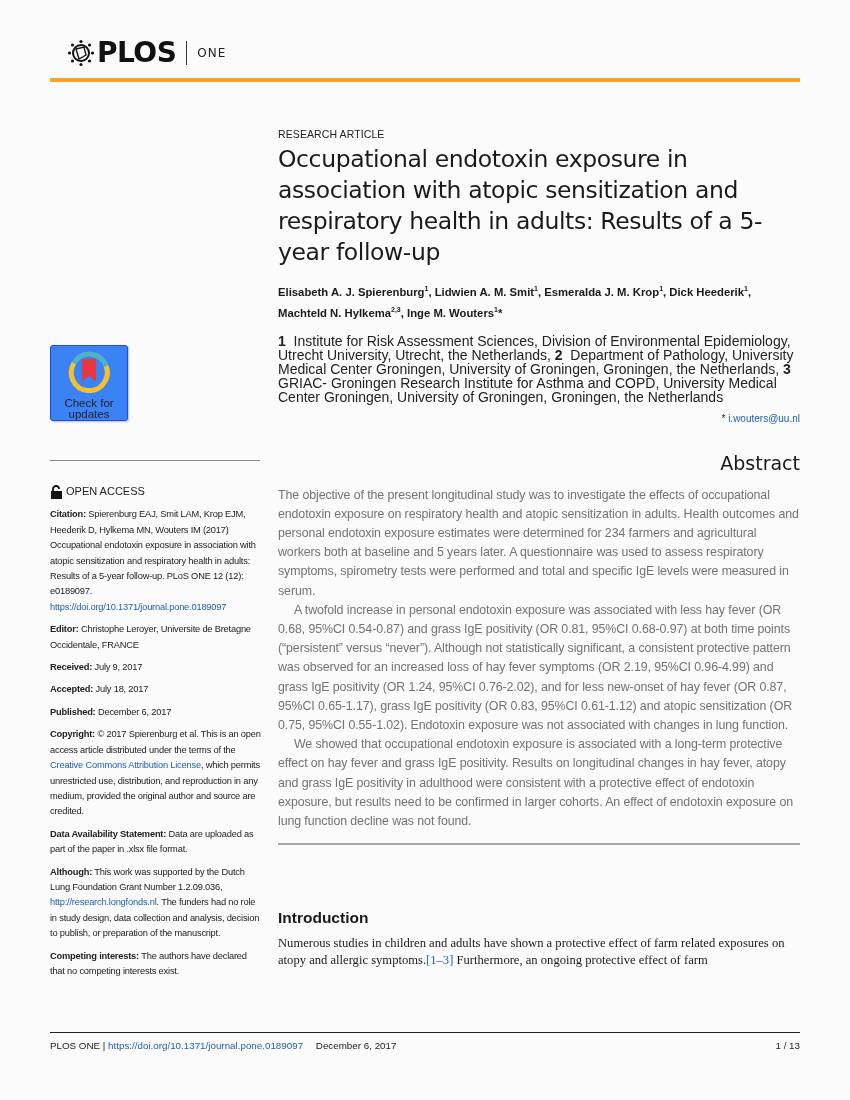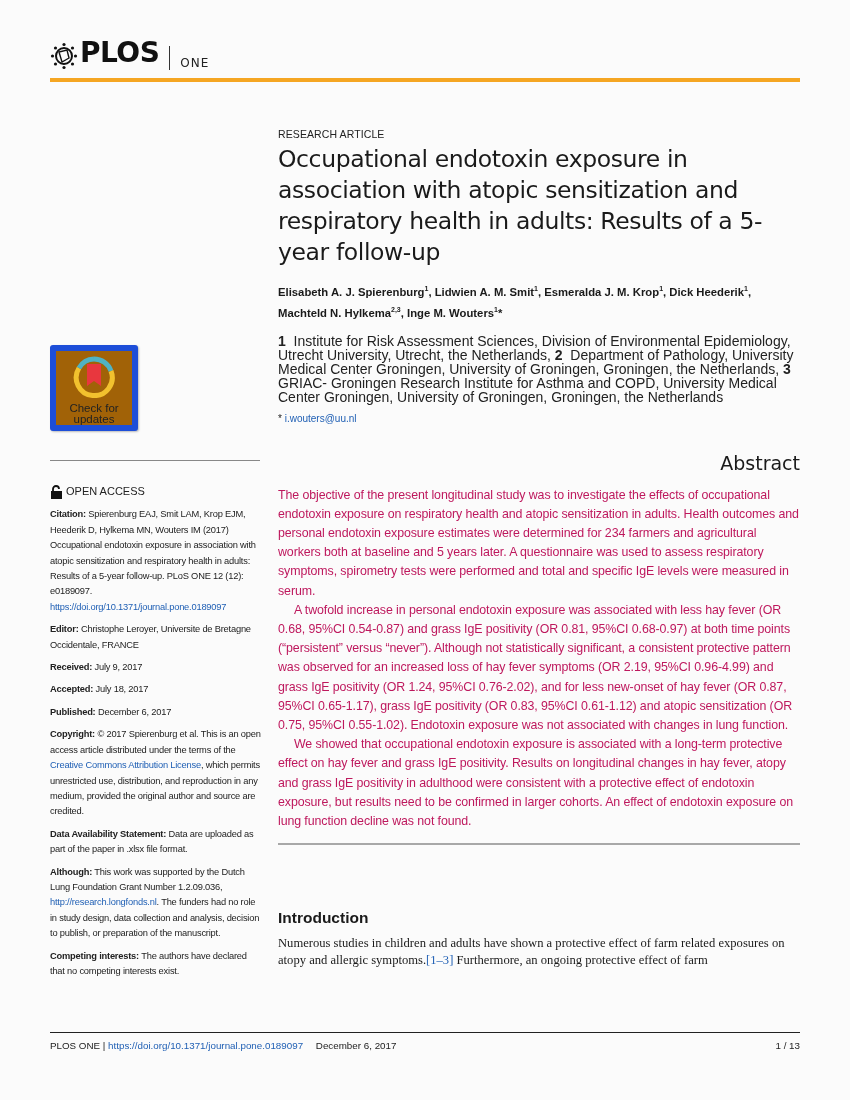--- a/index.html
+++ b/index.html
@@ -4,45 +4,45 @@
 <style>
   html, body { margin: 0; padding: 0; }
   body {
     width: 850px; height: 1100px; background: #fbfbfb; position: relative;
     font-family: "Liberation Sans", sans-serif; color: #1a1a1a; overflow: hidden;
   }
   a { color: #1f5fb4; text-decoration: none; }
 
   
   .header { position: absolute; left: 50px; top: 36px; width: 750px; height: 44px; }
-  .logo { position: absolute; left: 0; top: 0; display: flex; align-items: flex-end; height: 34px; }
+  .logo { position: absolute; left: 17px; top: 0; display: flex; align-items: center; height: 34px; }
   .logo-mark { width: 28px; height: 28px; margin-right: 2px; }
   .logo-plos { font-family: "DejaVu Sans", sans-serif; font-weight: bold; font-size: 28px; letter-spacing: -0.5px; color: #111; line-height: 34px; }
   .logo-sep { width: 1px; height: 24px; background: #333; margin: 0 10px 0 10px; }
   .logo-one { font-family: "DejaVu Sans", sans-serif; font-size: 12px; letter-spacing: 1px; color: #222; }
   .accent-bar { position: absolute; left: 0; top: 42px; width: 750px; height: 4px; background: #f5a623; }
 
   
   .main { position: absolute; left: 278px; top: 128px; width: 522px; }
   .article-type { font-size: 10.5px; letter-spacing: 0.1px; color: #222; margin-bottom: 4px; }
   .title { font-family: "DejaVu Sans", sans-serif; font-size: 23.5px; line-height: 31px; color: #1a1a1a; font-weight: normal; margin: 0 0 12px 0; letter-spacing: -0.4px; }
   .authors { font-size: 11.3px; font-weight: bold; line-height: 17px; margin-bottom: 12px; color: #1a1a1a; }
   .authors sup { font-size: 7px; }
   .affils { font-size: 14px; line-height: 14px; color: #222; margin-bottom: 9px; }
   .affils b { font-weight: bold; }
-  .corresp { font-size: 10px; color: #222; margin-bottom: 28px; }
+  .corresp { font-size: 10px; color: #222; margin-bottom: 28px; text-align: right; }
   .abstract-h { font-family: "DejaVu Sans", sans-serif; font-size: 19px; font-weight: normal; margin: 0 0 12px 0; color: #1a1a1a; text-align: right; }
-  .abs-p { font-size: 12.4px; line-height: 19.2px; margin: 0; color: #be185d; letter-spacing: -0.1px; }
+  .abs-p { font-size: 12.4px; line-height: 19.2px; margin: 0; color: #737373; letter-spacing: -0.1px; }
   .abs-p.indent { text-indent: 16px; }
   .abs-divider { height: 2px; background: #a8a8a8; margin-top: 12px; }
   .intro-h { font-size: 15.5px; font-weight: bold; margin: 64px 0 8px 0; color: #1a1a1a; }
   .intro-p { font-family: "Liberation Serif", serif; font-size: 12.6px; line-height: 17px; margin: 0; color: #1a1a1a; }
 
   
-  .check-badge { position: absolute; left: 50px; top: 345px; width: 76px; height: 74px; border: 6px solid #1d4ed8; border-radius: 3px; background: #a16207; box-shadow: 1px 1px 2px rgba(0,0,0,0.25); text-align: center; }
+  .check-badge { position: absolute; left: 50px; top: 345px; width: 76px; height: 74px; border: 1px solid #1d4ed8; border-radius: 3px; background: #3b82f6; box-shadow: 1px 1px 2px rgba(0,0,0,0.25); text-align: center; }
   .check-badge svg { margin-top: 5px; }
   .check-text { font-size: 11.5px; line-height: 11px; color: #222; margin-top: 1px; }
   .side-divider { position: absolute; left: 50px; top: 460px; width: 210px; height: 1px; background: #888; }
   .sidebar { position: absolute; left: 50px; top: 484px; width: 212px; font-family: "Liberation Sans", sans-serif; font-size: 9.3px; line-height: 15.4px; color: #222; letter-spacing: -0.2px; }
   .oa { display: flex; align-items: center; font-size: 11px; margin-bottom: 8px; letter-spacing: 0; }
   .oa svg { margin-right: 3px; }
   .side-block { margin-bottom: 7px; }
   .side-block b { font-weight: bold; }
 
   

